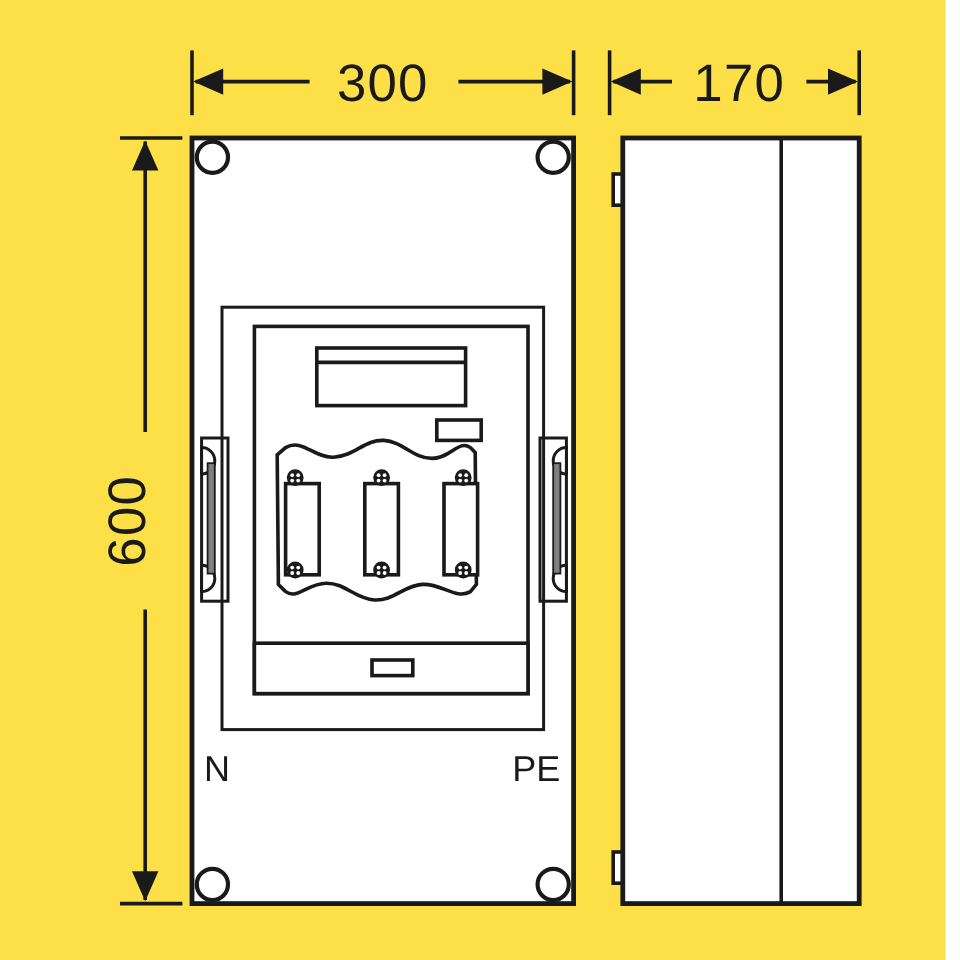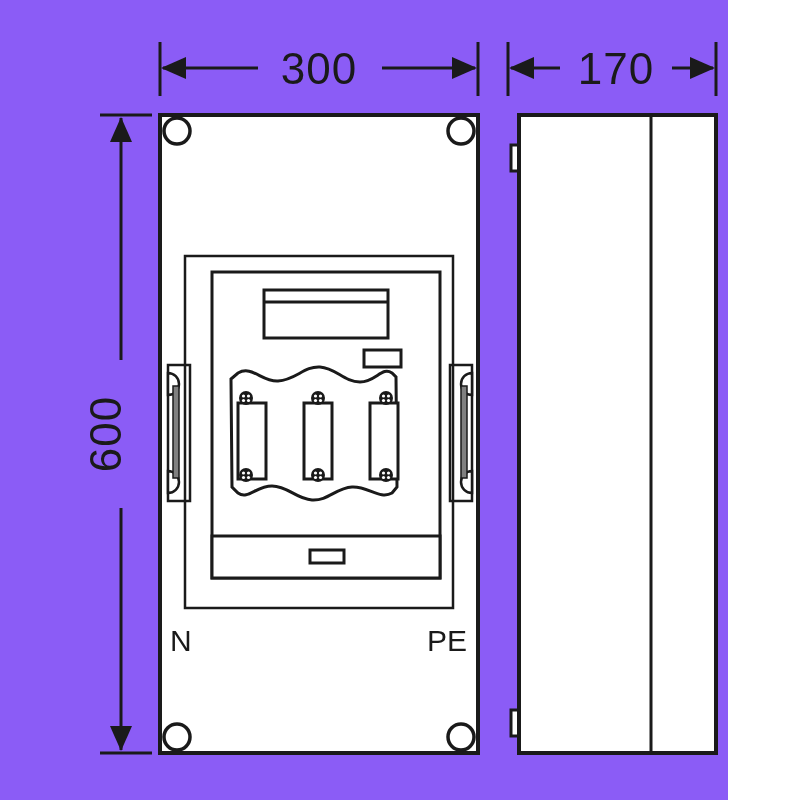--- a/index.html
+++ b/index.html
@@ -8,23 +8,23 @@
     background: #ffffff;
   }
   body {
     width: 800px;
     height: 800px;
     font-family: "Liberation Sans", sans-serif;
     overflow: hidden;
   }
   #stage {
     position: relative;
-    width: 728px;
+    width: 788px;
     height: 800px;
-    background: #8b5cf6;
+    background: #fde047;
   }
   #stage svg {
     display: block;
   }
   text {
     font-family: "Liberation Sans", sans-serif;
     fill: #1a1a1a;
   }
   .dim-label {
     font-size: 44px;

